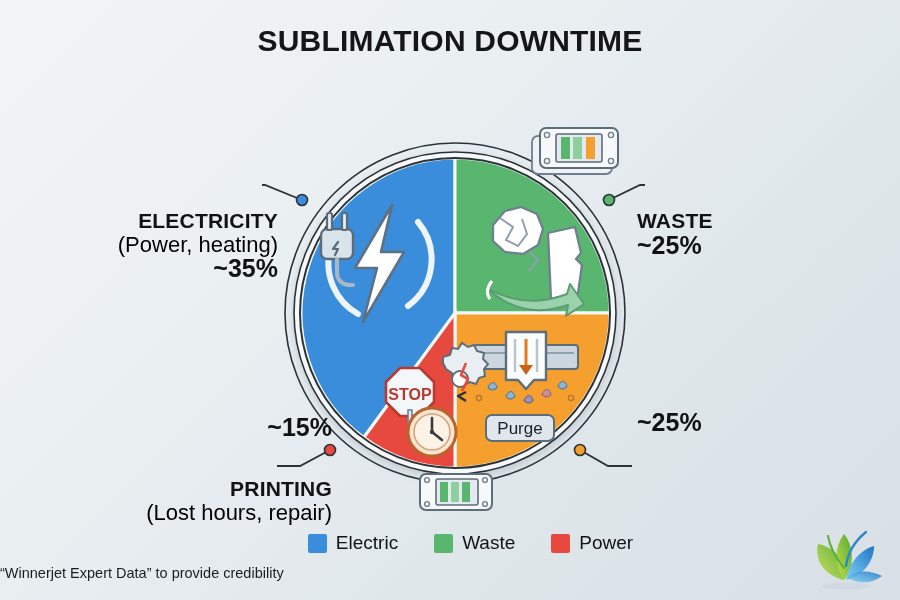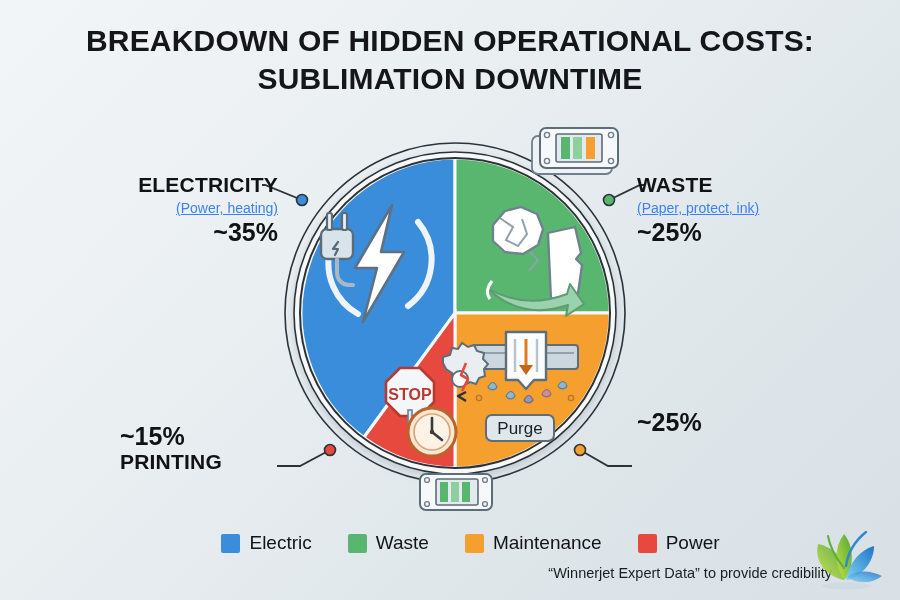--- a/index.html
+++ b/index.html
@@ -29,53 +29,53 @@
   #chart-stage {
     position:absolute; left:0; top:0; width:900px; height:600px;
   }
   #pie-svg { position:absolute; left:0; top:0; }
 
   
   .callout { position:absolute; }
   .callout .head {
     font-size: 21px; font-weight:bold; line-height:25px; color:#101214;
     letter-spacing:0.2px;
+    margin-top:36px;
   }
   .callout .sub {
-    font-size: 14px; line-height:23px; color:#3b82f6;text-decoration:underline;
+    font-size: 22px; line-height:23px; color:#000000;
   }
   .callout .pct {
     font-size: 25px; font-weight:bold; line-height:25px; color:#101214;
   }
   #callout-electricity { left: 78px; top: 172px; width: 200px; text-align:right; }
   #callout-waste       { left: 637px; top: 172px; width: 250px; text-align:left; }
-  #callout-downtime    { left: 120px; top: 424px; width: 212px; }
+  #callout-downtime    { left: 120px; top: 415px; width: 212px; text-align:right; }
   #callout-headclog    { left: 637px; top: 410px; width: 255px; text-align:left; }
 
   
   #legend {
     position:absolute; left:0; top:532px; width:900px;
     display:flex; justify-content:center; align-items:flex-end; gap:36px;padding-left:41px;
   }
   .legend-item { display:flex; align-items:center; gap:9px; }
   .legend-swatch { width:19px; height:19px; border-radius:2px; display:block; }
   .legend-label { font-size:19px; color:#121417; }
 
   #caption {
-    position:absolute; left:0; top:565px; width:832px; text-align:right;
+    position:absolute; left:0; top:565px; width:832px; text-align:left;
     font-size:14.5px; color:#1b1e21;
   }
 
   #brand-logo { position:absolute; left:800px; top:518px; width:92px; height:76px; }
 </style>
 </head>
 <body>
 
 <div id="title-block">
-  <div class="title-line">BREAKDOWN OF HIDDEN OPERATIONAL COSTS:</div>
   <div class="title-line">SUBLIMATION DOWNTIME</div>
 </div>
 
 <div id="chart-stage">
   <svg id="pie-svg" width="900" height="600" viewBox="0 0 900 600">
     <defs>
       <filter id="softshadow" x="-25%" y="-25%" width="150%" height="150%">
         <feDropShadow dx="0" dy="3" stdDeviation="4" flood-color="#7c8a95" flood-opacity="0.35"></feDropShadow>
       </filter>
       <linearGradient id="logoGreen" x1="0" y1="1" x2="1" y2="0">
@@ -225,45 +225,41 @@
 </div>
 
 <div class="callout" id="callout-electricity">
   <div class="head">ELECTRICITY</div>
   <div class="sub">(Power, heating)</div>
   <div class="pct">~35%</div>
 </div>
 
 <div class="callout" id="callout-waste">
   <div class="head">WASTE</div>
-  <div class="sub">(Paper, protect, ink)</div>
   <div class="pct">~25%</div>
 </div>
 
 <div class="callout" id="callout-downtime">
   <div class="pct">~15%</div>
   <div class="head">PRINTING</div>
+  <div class="sub">(Lost hours, repair)</div>
 </div>
 
 <div class="callout" id="callout-headclog">
   <div class="pct">~25%</div>
 </div>
 
 <div id="legend">
   <div class="legend-item">
     <span class="legend-swatch" style="background: rgb(58, 141, 219);"></span>
     <span class="legend-label">Electric</span>
   </div>
   <div class="legend-item">
     <span class="legend-swatch" style="background: rgb(89, 182, 110);"></span>
     <span class="legend-label">Waste</span>
-  </div>
-  <div class="legend-item">
-    <span class="legend-swatch" style="background: rgb(245, 160, 46);"></span>
-    <span class="legend-label">Maintenance</span>
   </div>
   <div class="legend-item">
     <span class="legend-swatch" style="background: rgb(232, 73, 63);"></span>
     <span class="legend-label">Power</span>
   </div>
 </div>
 
 <div id="caption">“Winnerjet Expert Data” to provide credibility</div>
 
 <svg id="brand-logo" viewBox="0 0 92 76">

